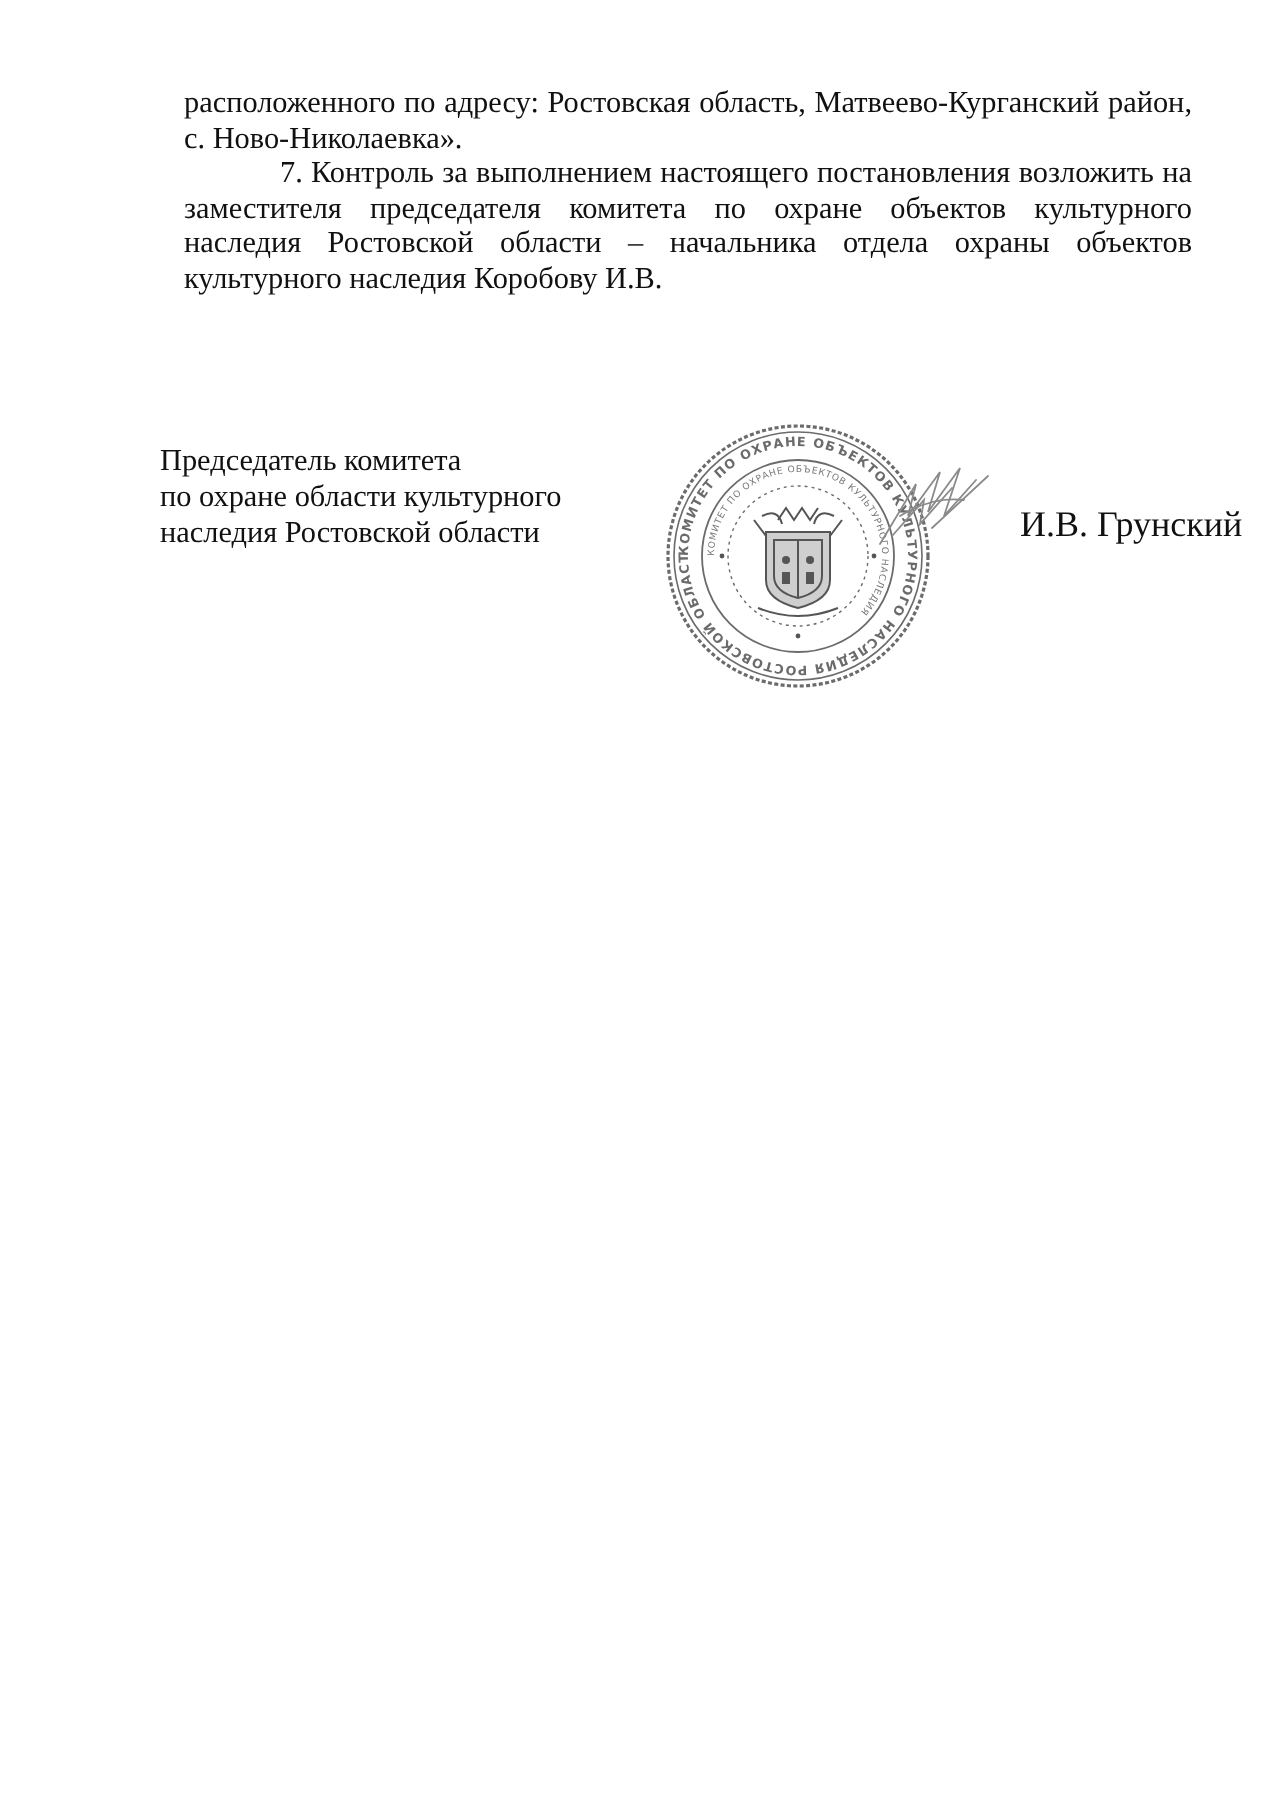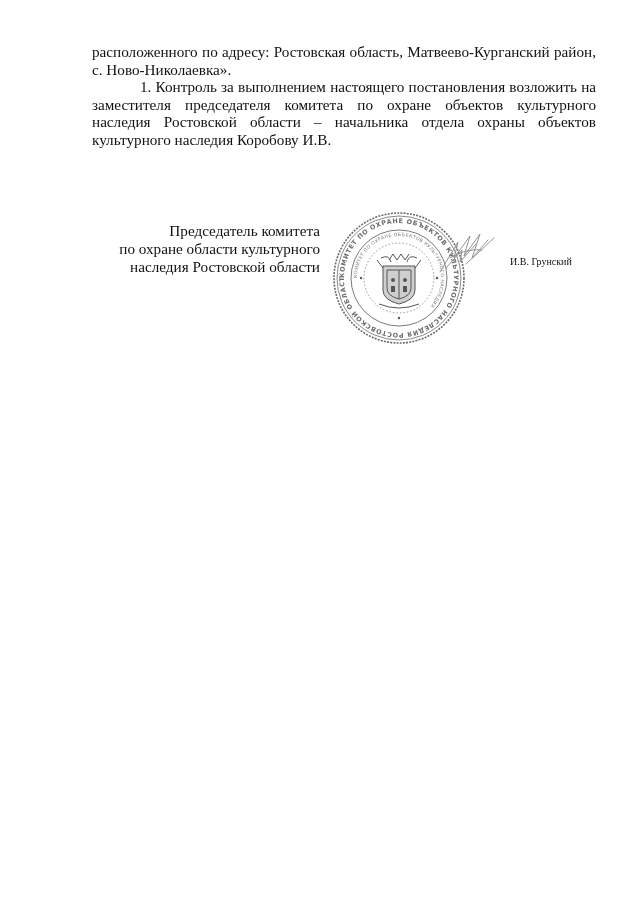--- a/index.html
+++ b/index.html
@@ -36,33 +36,33 @@
       text-align-last: left;
     }
     .para.indent {
       text-indent: 48px;
     }
     .sig-block {
       position: absolute;
       left: 80px;
       top: 222px;
       width: 240px;
-      text-align: right;
+      text-align: left;
       font-size: 15.2px;
       line-height: 18px;
     }
     .sig-line {
       display: block;
       white-space: nowrap;
     }
     .signer-name {
       position: absolute;
       left: 510px;
       top: 253px;
-      font-size: 10px;
+      font-size: 18px;
       line-height: 18px;
       white-space: nowrap;
     }
     .stamp {
       position: absolute;
       left: 331px;
       top: 210px;
       width: 136px;
       height: 136px;
     }
@@ -74,21 +74,21 @@
       height: 48px;
     }
   </style>
 </head>
 <body>
 
 <div class="page">
 
   <div class="body-text">
     <p class="para">расположенного по адресу: Ростовская область, Матвеево-Курганский район, с. Ново-Николаевка».</p>
-    <p class="para indent">1. Контроль за выполнением настоящего постановления возложить на заместителя председателя комитета по охране объектов культурного наследия Ростовской области – начальника отдела охраны объектов культурного наследия Коробову И.В.</p>
+    <p class="para indent">7. Контроль за выполнением настоящего постановления возложить на заместителя председателя комитета по охране объектов культурного наследия Ростовской области – начальника отдела охраны объектов культурного наследия Коробову И.В.</p>
   </div>
 
   <div class="sig-block">
     <span class="sig-line">Председатель комитета</span>
     <span class="sig-line">по охране области культурного</span>
     <span class="sig-line">наследия Ростовской области</span>
   </div>
 
   <svg class="stamp" viewBox="0 0 136 136" xmlns="http://www.w3.org/2000/svg">
     <defs>

